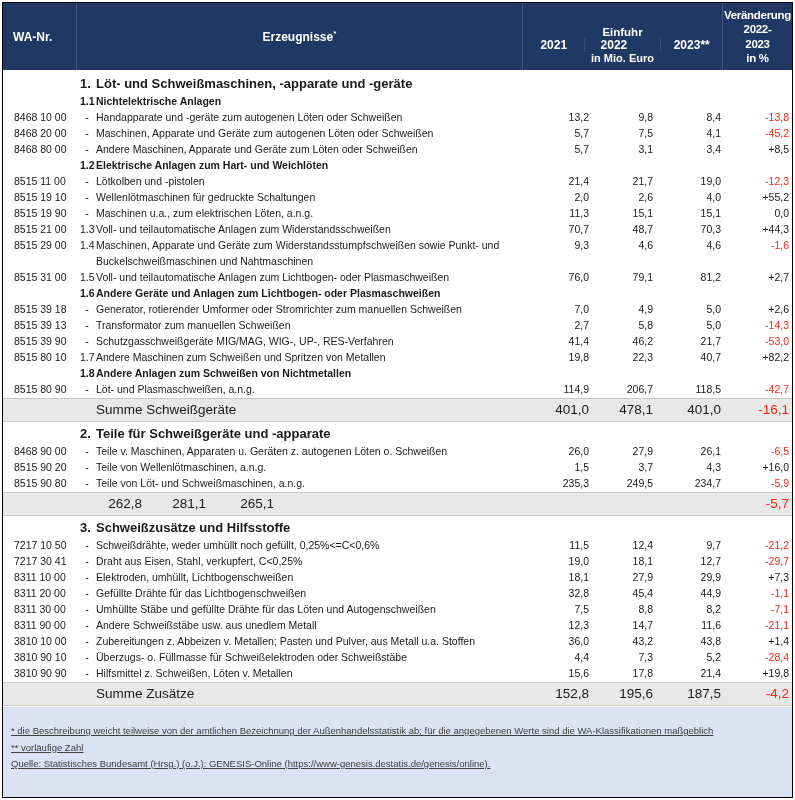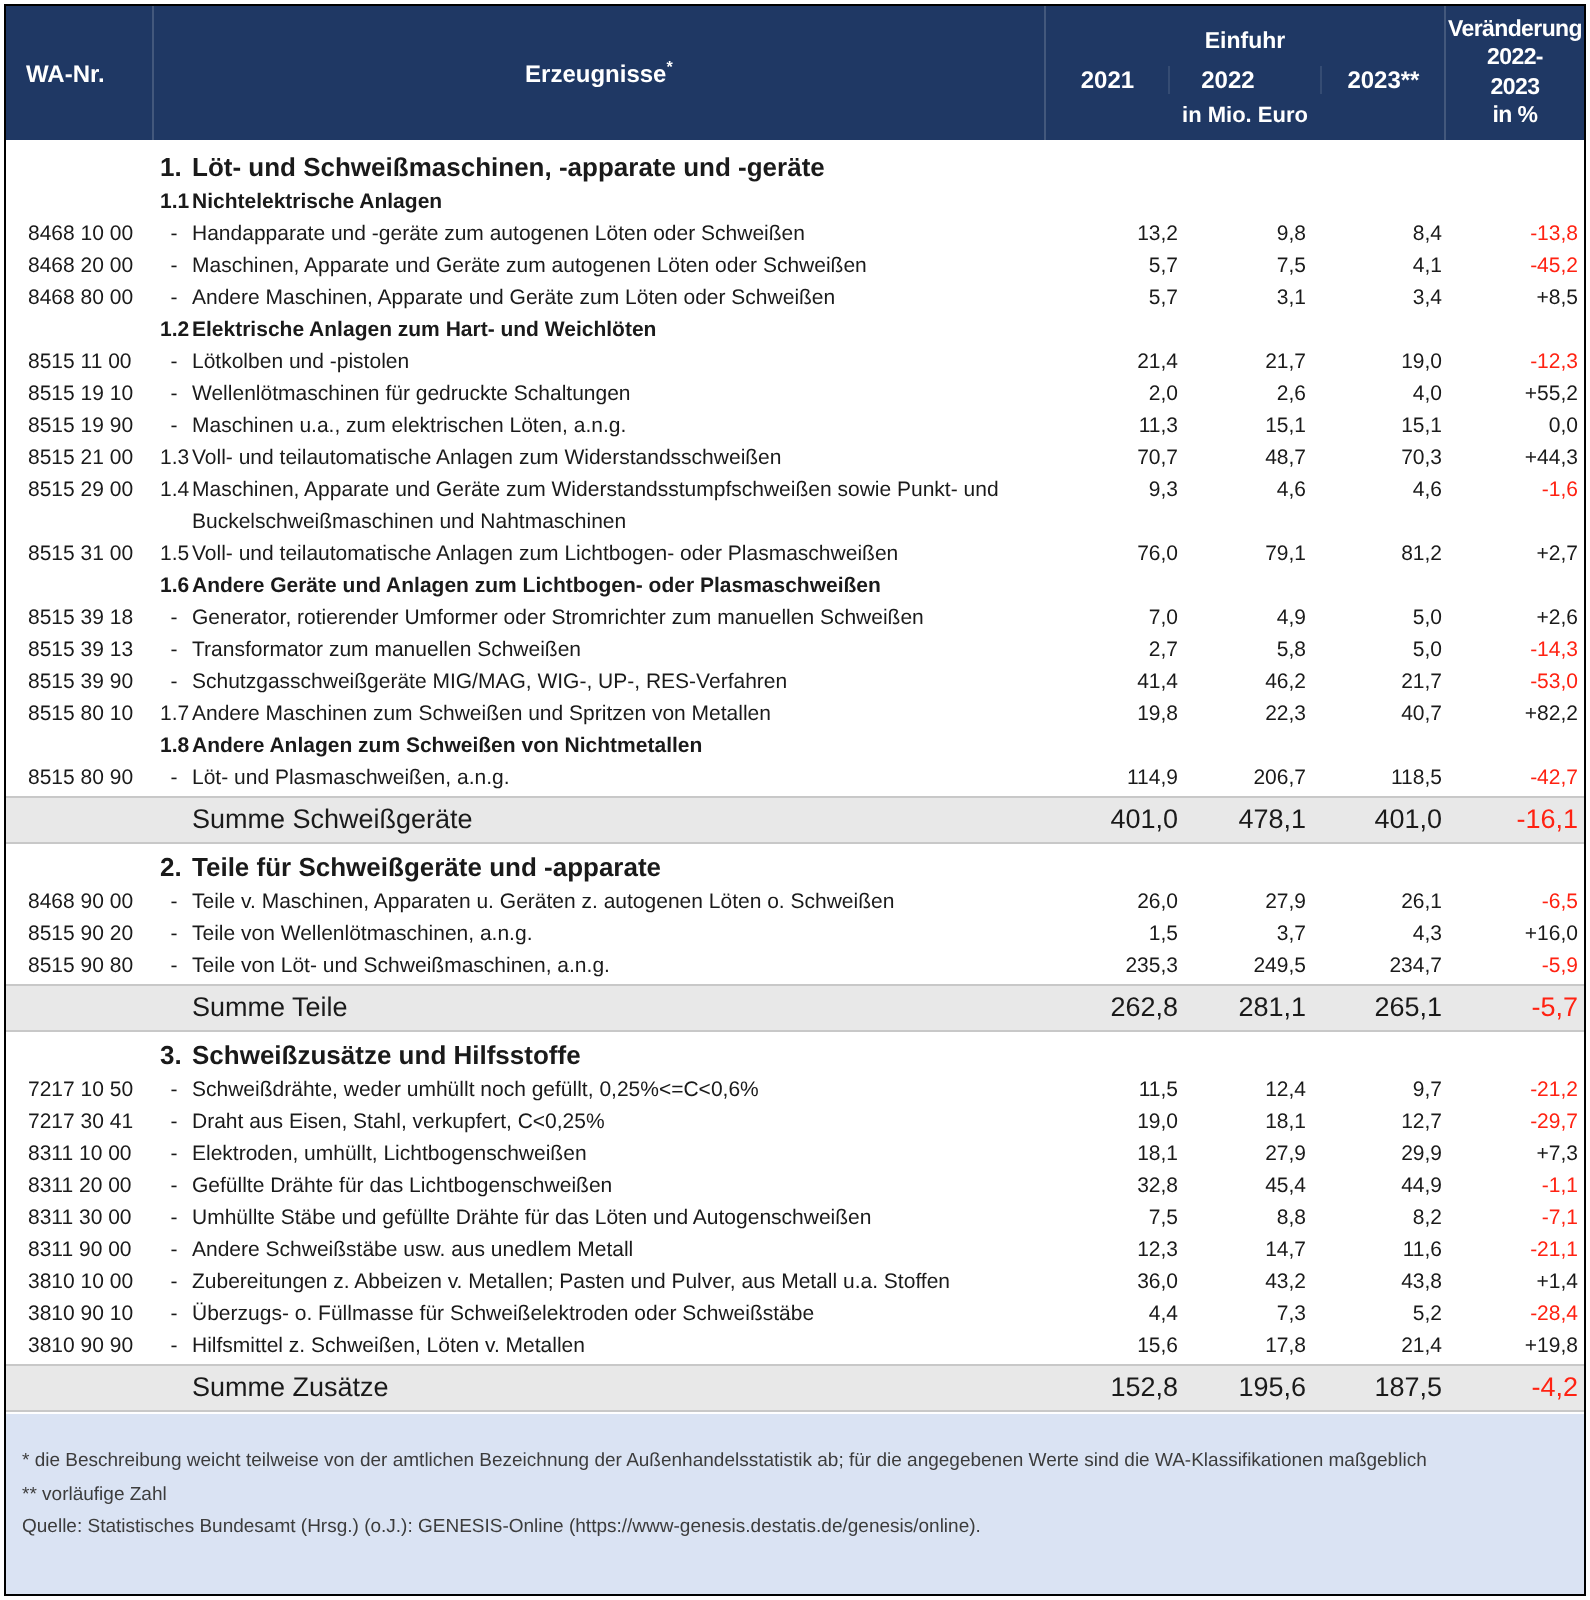--- a/index.html
+++ b/index.html
@@ -29,21 +29,21 @@
     padding-left: 10px; font-weight: bold; font-size: 12px;
   }
   .h-prod {
     width: 447px; display: flex; align-items: center; justify-content: center;
     font-weight: bold; font-size: 12px;
     border-left: 1px solid rgba(255,255,255,0.16);
   }
   .h-prod sup { font-size: 8px; margin-top: -6px; }
   .h-years {
     width: 200px; display: flex; flex-direction: column;
-    justify-content: space-between; padding: 12px 0 6px;
+    justify-content: flex-end; padding: 0 0 6px;
     border-left: 1px solid rgba(255,255,255,0.16);
   }
   .h-einfuhr { text-align: center; font-weight: bold; font-size: 11.5px; }
   .h-year-row { display: flex; }
   .h-year { font-weight: bold; font-size: 12px; text-align: center; }
   .h-year.y1 { width: 68px; }
   .h-year.y2 { width: 64px; border-left: 1px solid rgba(255,255,255,0.10); }
   .h-year.y3 { width: 68px; border-left: 1px solid rgba(255,255,255,0.10); margin-left: 18px; }
   .h-unit { text-align: center; font-weight: bold; font-size: 11px; }
   .h-chg {
@@ -99,21 +99,21 @@
     height: 26px;
     border-top: 2px solid #000; border-bottom: 1.5px solid #000;
   }
   .row.total .c-text, .row.total .c-v, .row.total .c-chg { font-weight: bold; }
 
   
   .tfoot {
     flex: 1 1 auto;
     background: var(--footer-bg, #dae3f3);
     padding: 16px 8px 0 8px;
-    font-size: 9.5px; line-height: 16.5px; color: #3c3c3c;
+    font-size: 9.5px; line-height: 16.5px; color: #3c3c3c; text-decoration: underline;
   }
 </style>
 </head>
 <body>
 
 <div class="page">
 
   <div class="thead">
     <div class="h-wa">WA-Nr.</div>
     <div class="h-prod">
@@ -397,24 +397,20 @@
           <div class="c-num dash">-</div>
           <div class="c-text">Teile von Löt- und Schweißmaschinen, a.n.g.</div>
         </div>
         <div class="c-v v1">235,3</div>
         <div class="c-v v2">249,5</div>
         <div class="c-v v3">234,7</div>
         <div class="c-chg neg">-5,9</div>
       </div>
       <div class="row sum">
         <div class="c-wa"></div>
-        <div class="c-label">
-          <div class="c-num"></div>
-          <div class="c-text">Summe Teile</div>
-        </div>
         <div class="c-v v1">262,8</div>
         <div class="c-v v2">281,1</div>
         <div class="c-v v3">265,1</div>
         <div class="c-chg neg">-5,7</div>
       </div>
       <div class="row section">
         <div class="c-wa"></div>
         <div class="c-label">
           <div class="c-num">3.</div>
           <div class="c-text">Schweißzusätze und Hilfsstoffe</div>

